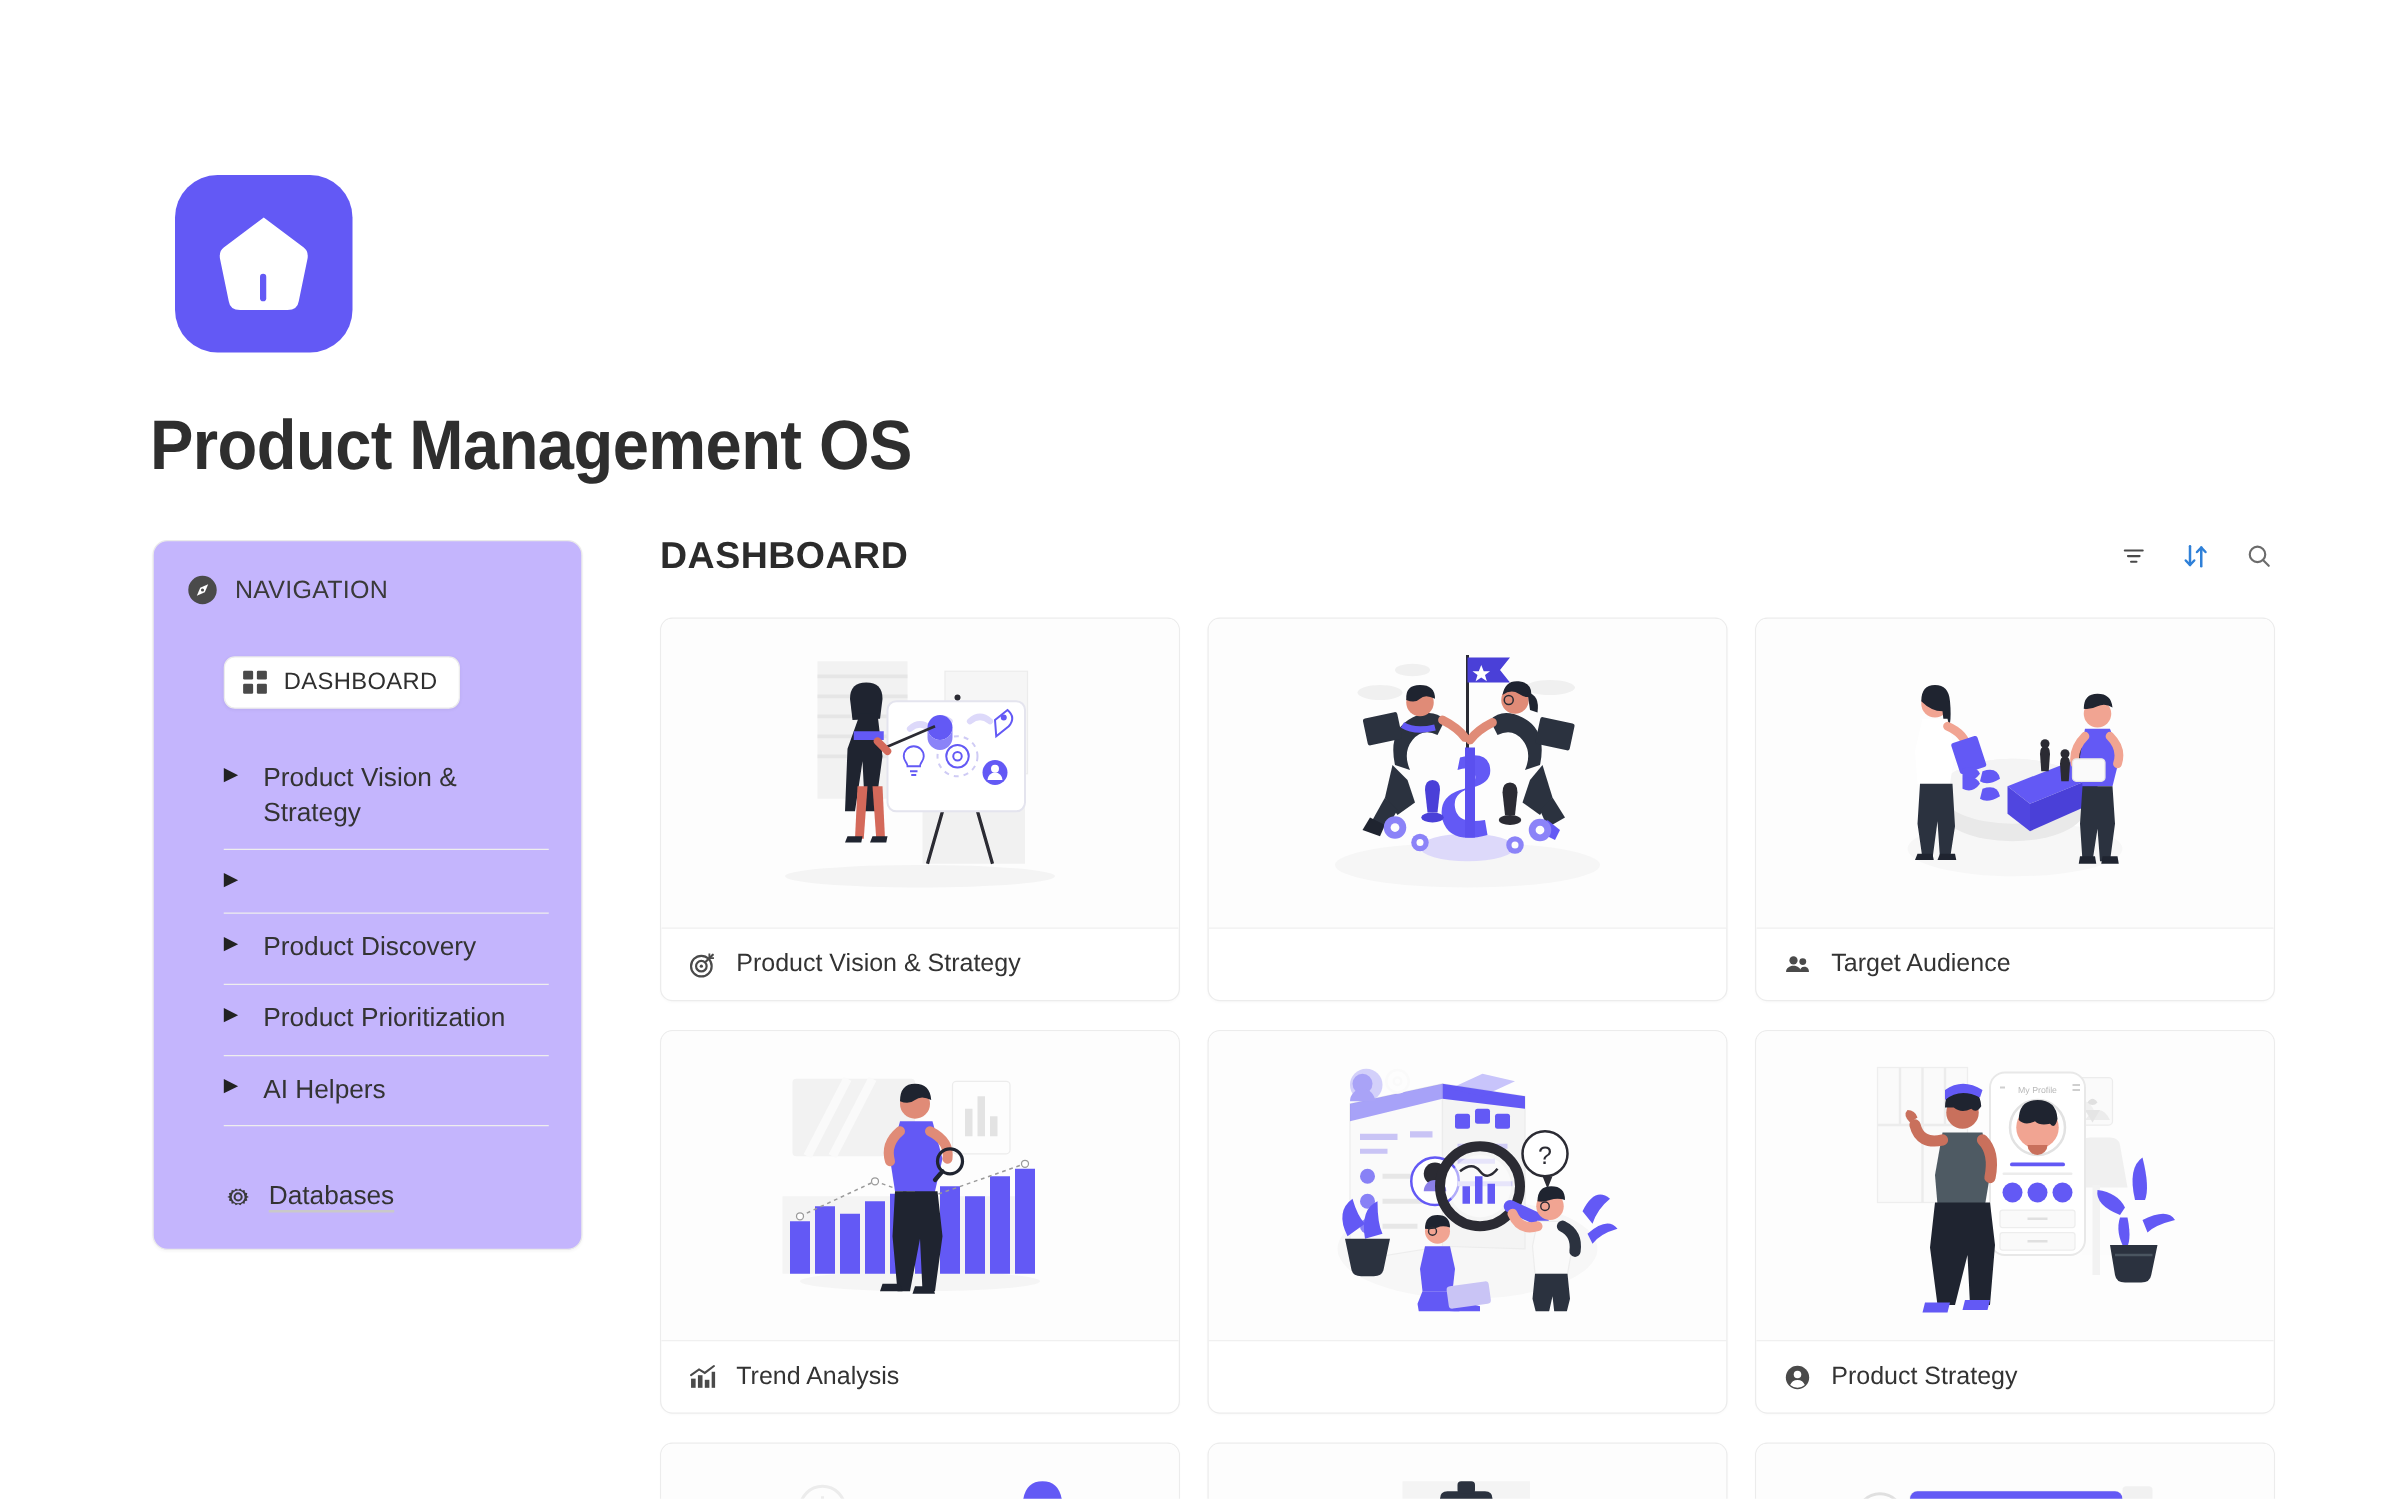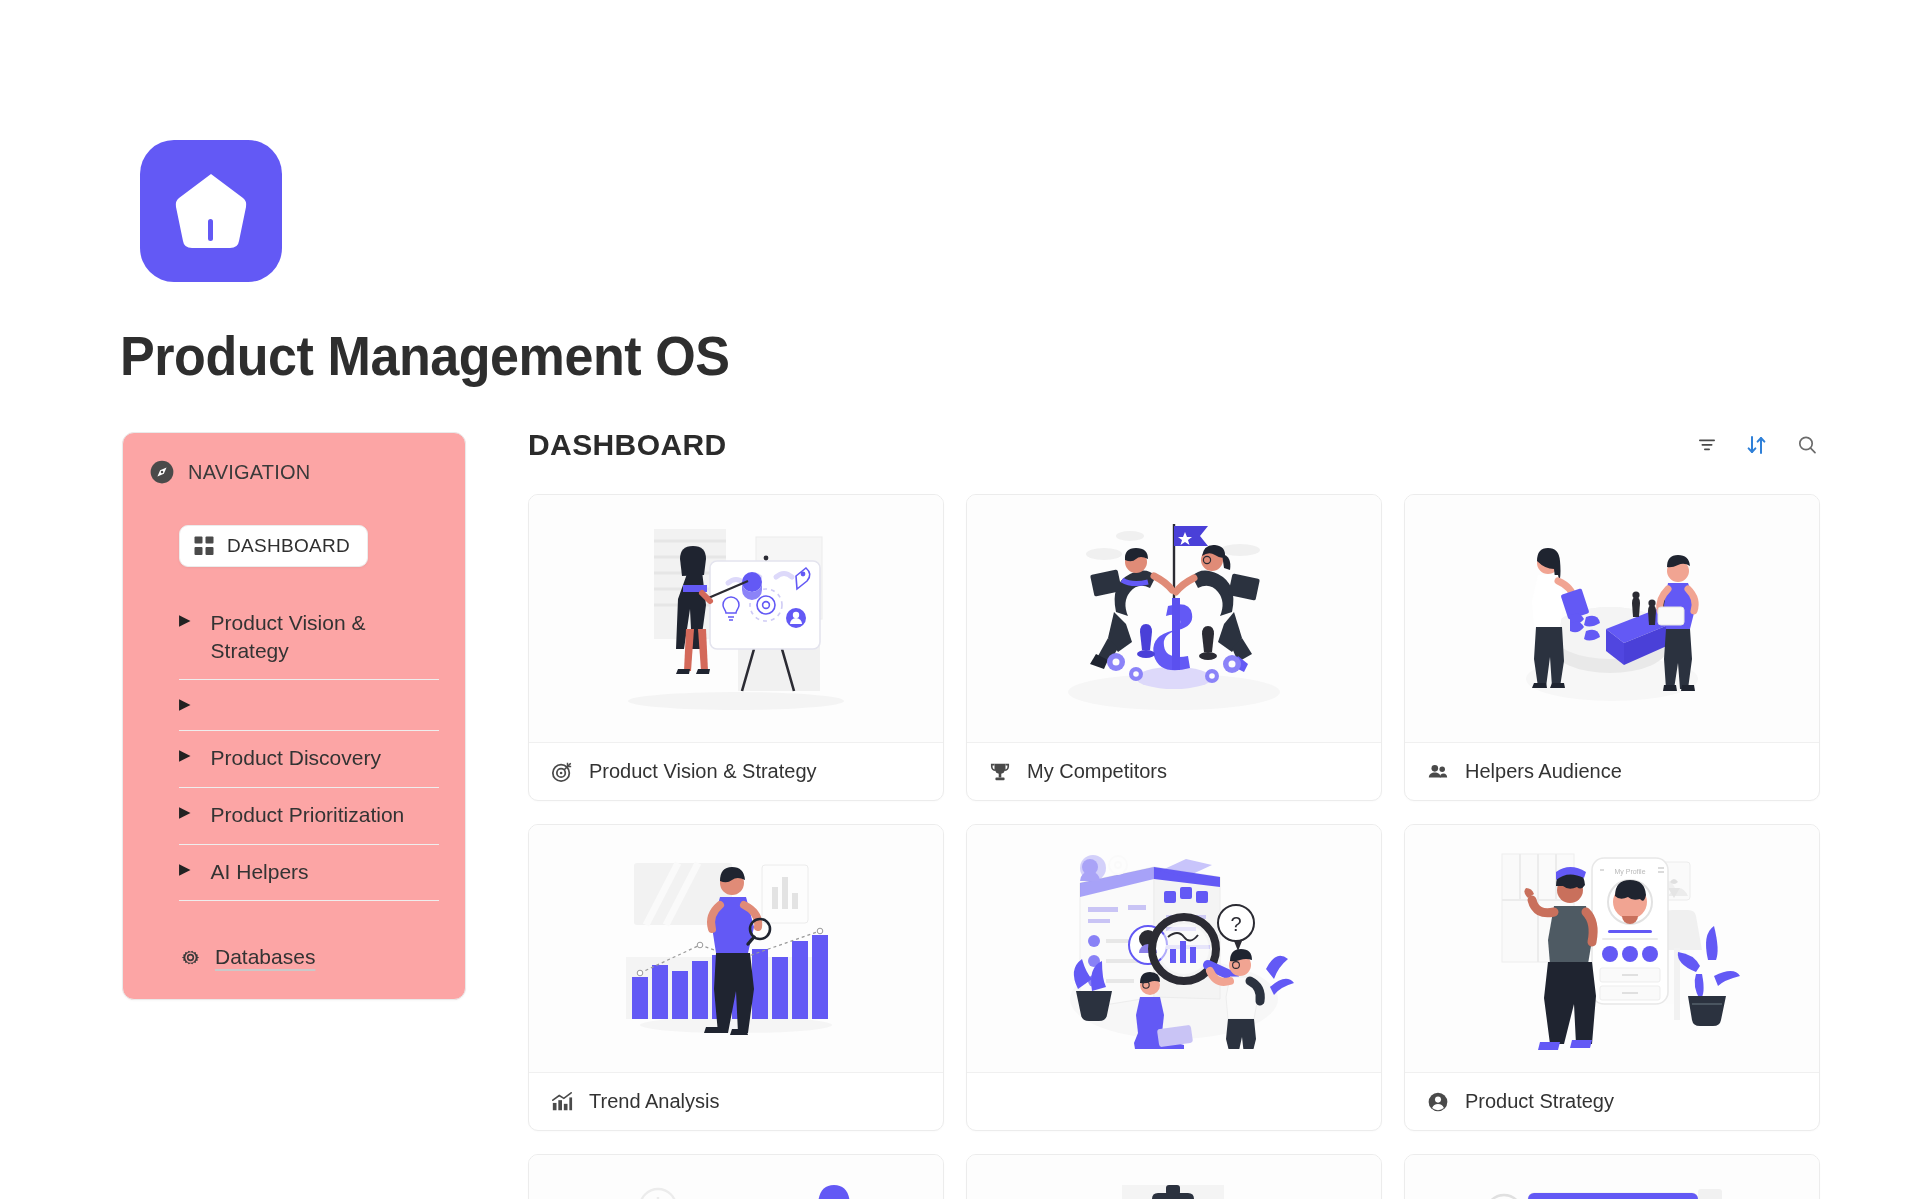--- a/index.html
+++ b/index.html
@@ -27,21 +27,21 @@
     color: #2e2e2e; line-height: 1.1;
     font-family: "Liberation Sans", sans-serif;
     transform: scaleX(0.93); transform-origin: left center;
     white-space: nowrap;
   }
 
   
   .sidebar {
     position: absolute; left: 122px; top: 432px;
     width: 344px;
-    background: #fca5a5;
+    background: #c4b5fd;
     border: 1px solid #eaeaea;
     border-radius: 12px;
     padding: 26px 26px 30px 26px;
     box-shadow: 0 1px 2px rgba(0,0,0,0.03);
   }
   .nav-head { display: flex; align-items: center; gap: 13px; margin-bottom: 40px; }
   .nav-head-label { font-size: 20px; color: #3a3a3a; letter-spacing: 0.2px; }
   .compass-icon { width: 26px; height: 26px; flex: 0 0 26px; }
 
   .dash-pill {
@@ -321,29 +321,20 @@
                 <circle cx="168" cy="162" r="7"></circle>
             </g>
             <g fill="#fdfdfd">
               <circle cx="72" cy="148" r="3.5"></circle>
                 <circle cx="92" cy="160" r="2.8"></circle>
               <circle cx="188" cy="150" r="3.5"></circle>
                 <circle cx="168" cy="162" r="2.8"></circle>
             </g>
           </svg>
         </div>
-        <div class="card-foot">
-          <svg class="card-icon" viewBox="0 0 24 24">
-            <path d="M6 3h12v5a6 6 0 01-12 0z" fill="#4a4a4a"></path>
-            <path d="M6 4H3v2a4 4 0 004 4M18 4h3v2a4 4 0 01-4 4" fill="none" stroke="#4a4a4a" stroke-width="1.8"></path>
-            <rect x="10.6" y="13" width="2.8" height="5" fill="#4a4a4a"></rect>
-            <rect x="7" y="18" width="10" height="3" rx="1" fill="#4a4a4a"></rect>
-          </svg>
-          <span class="card-foot-label">My Competitors</span>
-        </div>
       </div>
 
       <div class="card">
         <div class="card-art">
           <svg width="260" height="200" viewBox="0 0 260 200">
             <ellipse cx="130" cy="160" rx="86" ry="22" fill="#f7f7f7"></ellipse>
             <ellipse cx="128" cy="128" rx="58" ry="26" fill="#e9e9e9"></ellipse>
             <path d="M70 128 a58 26 0 01116 0 v-14 a58 26 0 00-116 0z" fill="#f2f2f2"></path>
             <ellipse cx="128" cy="114" rx="58" ry="26" fill="#f4f4f4"></ellipse>
             <path d="M124 110 L180 88 L196 102 L142 124 Z" fill="#6359F5"></path>
@@ -386,21 +377,21 @@
             </g>
           </svg>
         </div>
         <div class="card-foot">
           <svg class="card-icon" viewBox="0 0 24 24">
             <circle cx="8.5" cy="8" r="3.6" fill="#4a4a4a"></circle>
             <circle cx="16.6" cy="9" r="3" fill="#4a4a4a"></circle>
             <path d="M2 18c0-3.4 3-5.4 6.5-5.4S15 14.6 15 18z" fill="#4a4a4a"></path>
             <path d="M14 18c0-2.6 1.4-4.4 4-4.4S22 15.6 22 18z" fill="#4a4a4a"></path>
           </svg>
-          <span class="card-foot-label">Helpers Audience</span>
+          <span class="card-foot-label">Target Audience</span>
         </div>
       </div>
 
       <div class="card">
         <div class="card-art">
           <svg width="260" height="200" viewBox="0 0 260 200">
             <rect x="20" y="108" width="200" height="62" fill="#f4f4f4"></rect>
             <rect x="28" y="14" width="98" height="62" rx="3" fill="#f2f2f2"></rect>
             <path d="M40 76 L72 14 M60 76 L92 14" stroke="#fafafa" stroke-width="7"></path>
             <rect x="156" y="16" width="46" height="58" rx="3" fill="#fdfdfd" stroke="#ececec"></rect>

